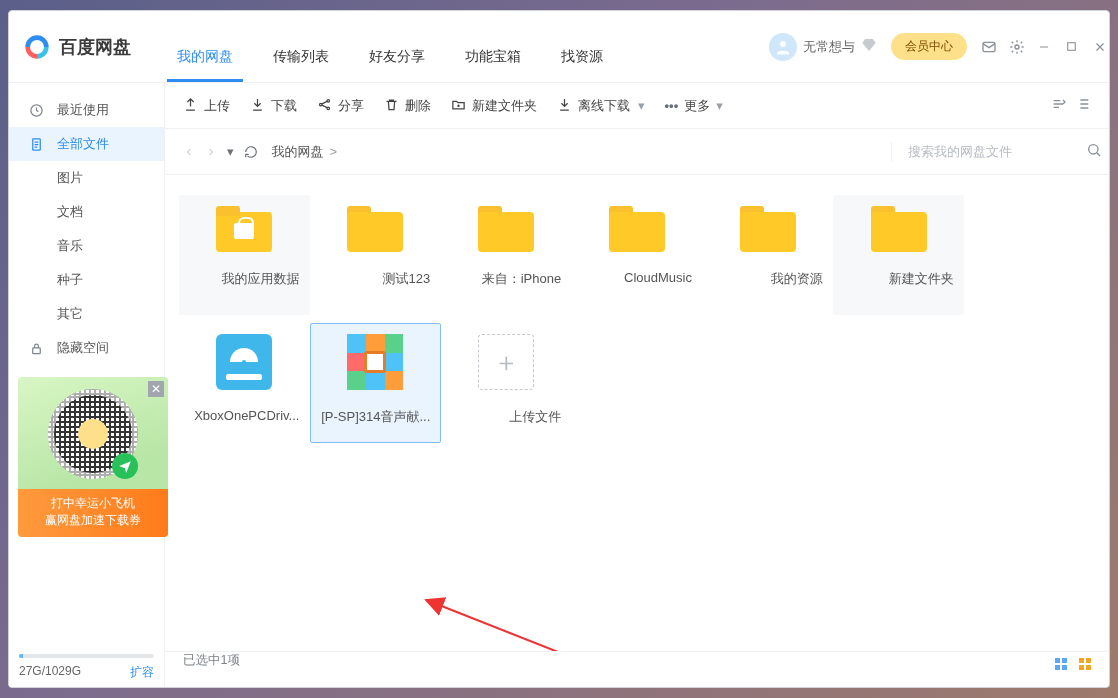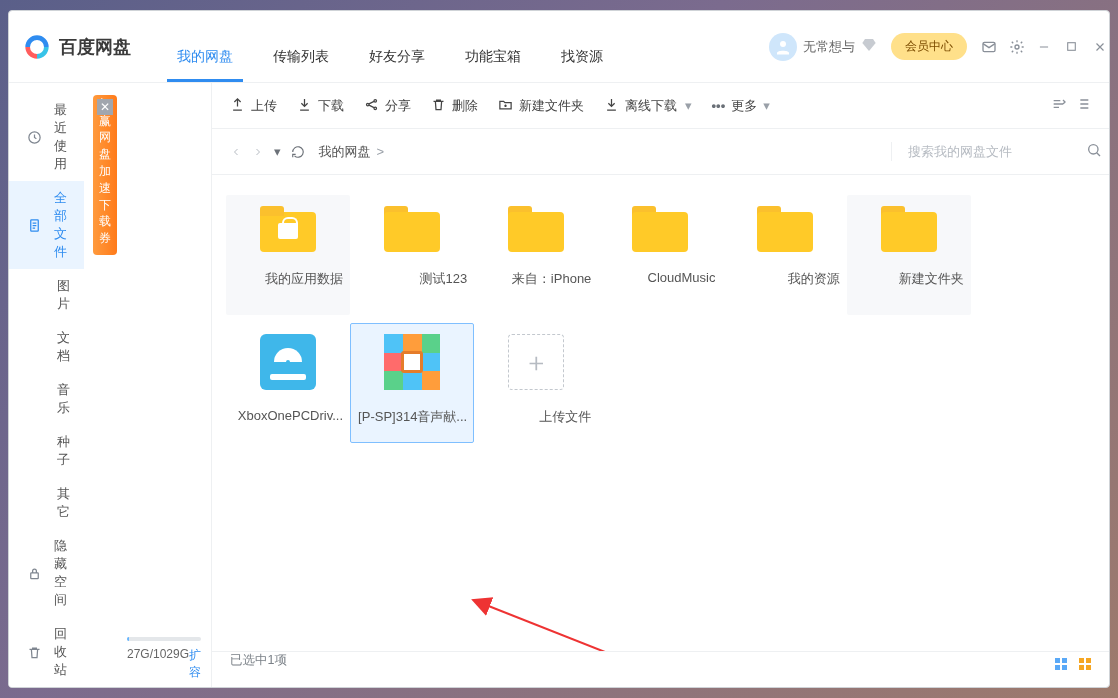--- a/index.html
+++ b/index.html
@@ -95,24 +95,24 @@
   }
   .win-icons {
     display: flex; gap: 12px; align-items: center;
     color: #8a9099;
   }
   .win-icons span { cursor: pointer; }
   .win-icon-wrap { display:flex; align-items:center; width:16px; height:16px; }
   
   .body-row { flex: 1; display: flex; min-height: 0; }
   .sidebar {
-    width: 203px;
+    width: 156px;
     border-right: 1px solid #eef0f2;
     display: flex;
-    flex-direction: row;
+    flex-direction: column;
     background: #fff;
     position: relative;
   }
   .side-list { padding-top: 10px; }
   .side-item {
     display: flex; align-items: center; gap: 12px;
     padding: 8px 14px 8px 18px;
     color: #555;
     cursor: pointer;
     font-size: 13px;
@@ -470,28 +470,20 @@
           </div>
         <div class="side-item">
           <span class="icn">
               <svg width="15" height="15" viewBox="0 0 24 24" fill="none" stroke="currentColor" stroke-width="2">
                 <rect x="6" y="11" width="12" height="9" rx="1"></rect>
                 <path d="M9 11V8a3 3 0 0 1 6 0v3"></path>
               </svg>
             </span>
           <span>隐藏空间</span>
         </div>
-        <div class="side-item">
-          <span class="icn">
-              <svg width="15" height="15" viewBox="0 0 24 24" fill="none" stroke="currentColor" stroke-width="2">
-                <path d="M4 7h16M9 7V5h6v2M7 7l1 13h8l1-13"></path>
-              </svg>
-            </span>
-          <span>回收站</span>
-        </div>
       </div>
 
       <div class="promo">
         <div class="promo-close">✕</div>
         <div class="promo-qr">
           <div class="promo-qr-badge">
             <svg width="14" height="14" viewBox="0 0 24 24" fill="#fff">
                 <path d="M2 12l20-8-8 20-2-8z"></path>
               </svg>
           </div>

